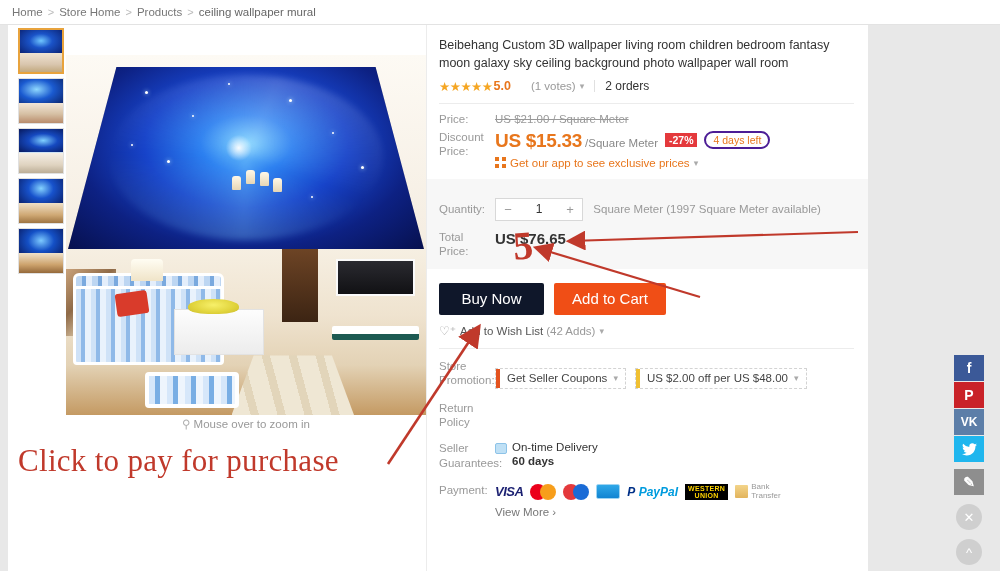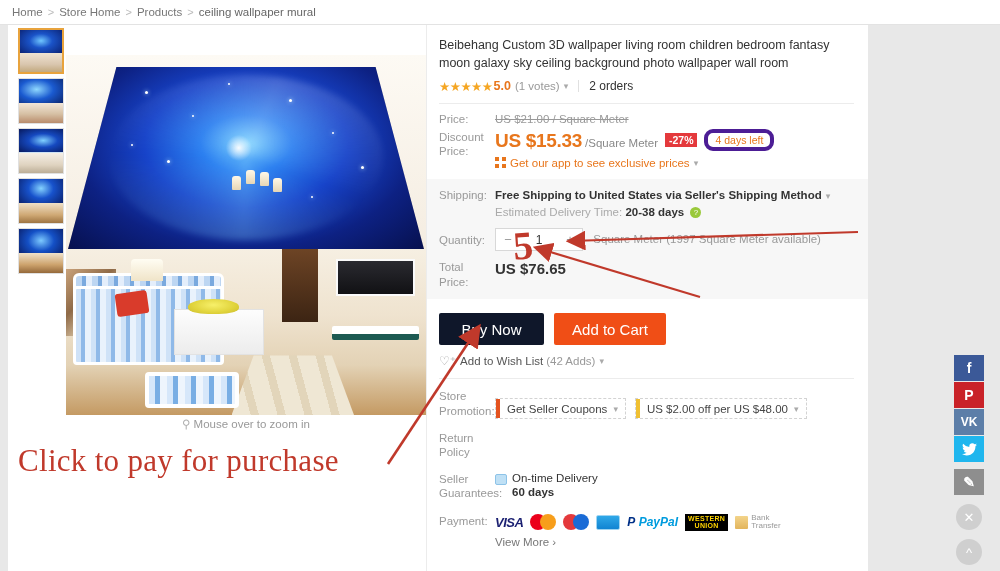--- a/index.html
+++ b/index.html
@@ -130,35 +130,35 @@
     font-size: 31px; color: #c0392b; letter-spacing: .3px;
   }
 
   
   .info { position: absolute; left: 418px; top: 0; width: 442px; height: 546px;
     border-left: 1px solid #ececec; padding: 12px 14px 0 12px; }
   .ptitle { font-size: 12.5px; color: #333; line-height: 1.42; }
   .rating { display: flex; align-items: center; margin-top: 6px; font-size: 12px; }
   .stars { color: #f5a623; font-size: 12.5px; letter-spacing: -.5px; }
   .score { color: #e8761c; font-weight: bold; font-size: 12.5px; margin-left: 1px; }
-  .votes { color: #999; margin-left: 4px; font-size: 11.5px; }
+  .votes { color: #999; margin-left: 20px; font-size: 11.5px; }
   .caret { color: #aaa; margin-left: 4px; font-size: 9px; }
   .vdiv { width: 1px; height: 12px; background: #e0e0e0; margin: 0 10px; }
   .orders { color: #333; font-size: 12px; }
   .hr { height: 1px; background: #ececec; margin: 9px 0 0 0; }
 
   .row { display: flex; margin-top: 8px; font-size: 12px; }
   .lbl { width: 56px; flex: 0 0 56px; color: #999; font-size: 11.5px; line-height: 1.25; }
   .val { flex: 1; }
   .oldprice { color: #999; text-decoration: line-through; font-size: 11.5px; }
   .newprice { color: #e8761c; font-weight: bold; font-size: 19px; letter-spacing: -.3px; }
   .unit { color: #888; font-size: 11.5px; margin-left: 3px; }
   .disc-badge { background: #e4393c; color: #fff; font-size: 10.5px; font-weight: bold;
     padding: 1px 4px; margin-left: 7px; position: relative; top: -3px; }
-  .days-pill { border: 4px solid #4c1d95; color: #e8761c; font-size: 10.5px;
+  .days-pill { border: 2px solid #4c1d95; color: #e8761c; font-size: 10.5px;
     border-radius: 9px; padding: 1px 7px; margin-left: 7px; position: relative; top: -3px; }
   .applink { display: flex; align-items: center; margin-top: 5px; font-size: 11.5px; color: #e8761c; }
   .qr { width: 11px; height: 11px; margin-right: 4px;
     background:
       linear-gradient(#e8761c,#e8761c) 0 0/4px 4px no-repeat,
       linear-gradient(#e8761c,#e8761c) 7px 0/4px 4px no-repeat,
       linear-gradient(#e8761c,#e8761c) 0 7px/4px 4px no-repeat,
       linear-gradient(#e8761c,#e8761c) 7px 7px/4px 4px no-repeat; }
 
   .shipbox { background: #f7f7f7; margin: 10px -14px 0 -12px; padding: 9px 14px 10px 12px; }
@@ -348,31 +348,20 @@
           <span class="newprice">US $15.33</span><span class="unit">/Square Meter</span><span class="disc-badge">-27%</span><span class="days-pill">4 days left</span>
           <div class="applink">
             <span class="qr"></span>
               <span>Get our app to see exclusive prices</span>
               <span class="caret">▾</span>
           </div>
         </div>
       </div>
 
       <div class="shipbox">
-        <div class="row" style="margin-top:0;">
-          <div class="lbl">Shipping:</div>
-          <div class="val">
-            <span class="shiptext">Free Shipping to United States via Seller's Shipping Method</span><span class="caret">▾</span>
-            <div class="estim">
-              <span>Estimated Delivery Time:</span>
-              <b>20-38 days</b>
-              <span class="qmark">?</span>
-            </div>
-          </div>
-        </div>
 
         <div class="row" style="margin-top:10px;align-items:center;">
           <div class="lbl">Quantity:</div>
           <div class="val">
             <span class="qtybox">
               <span class="qbtn">−</span>
               <input class="qinput" value="1" style="">
               <span class="qbtn">+</span>
             </span>
             <span class="qtyunit">Square Meter (1997 Square Meter available)</span>

